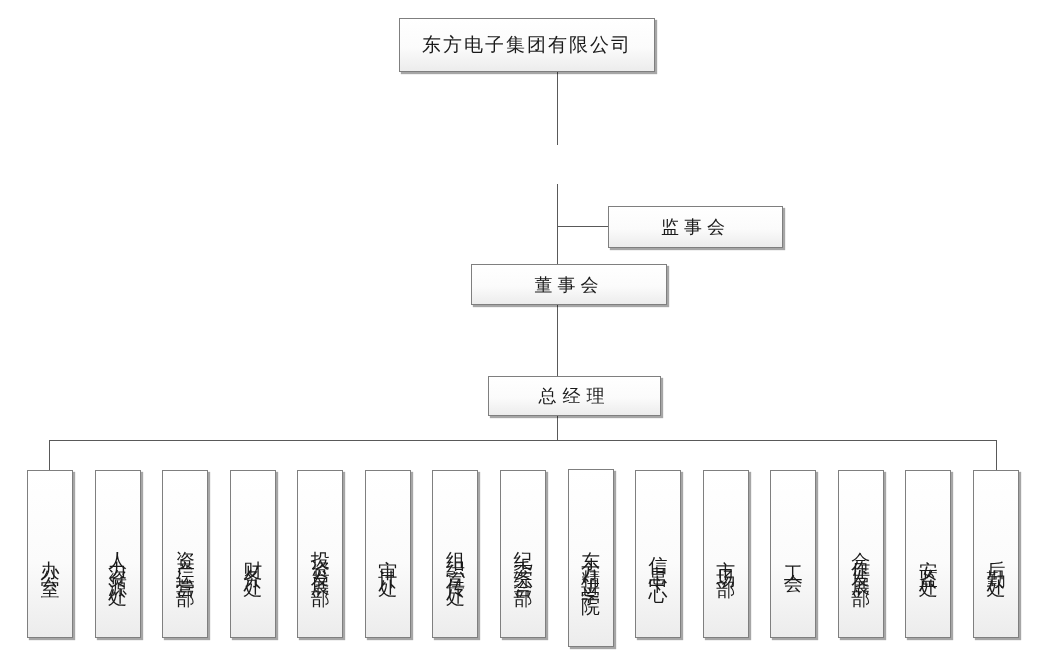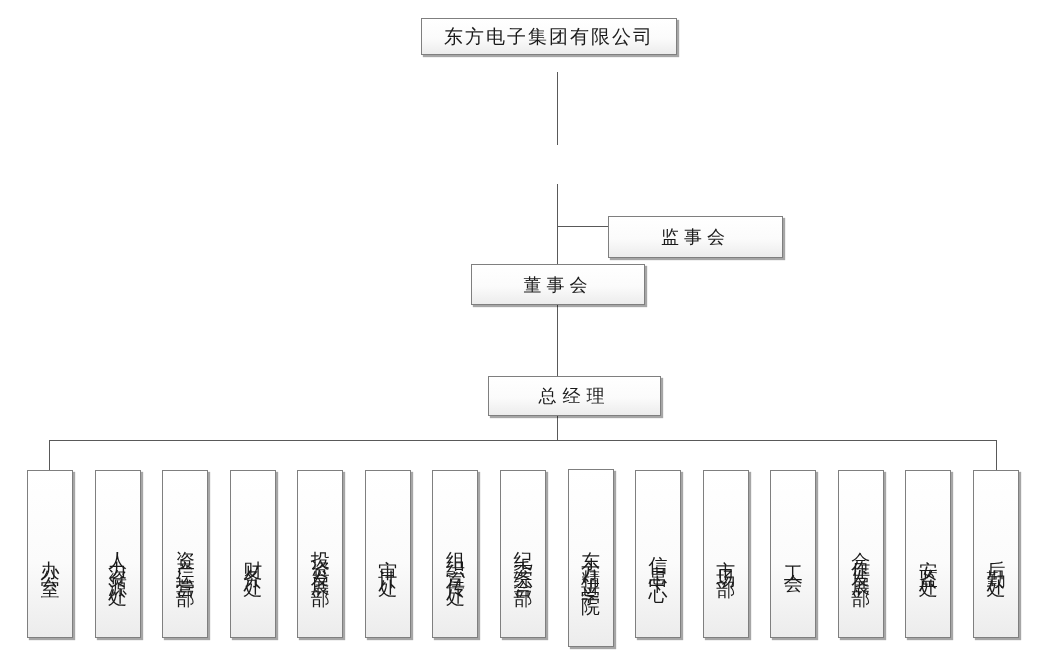--- a/index.html
+++ b/index.html
@@ -26,24 +26,24 @@
     position: absolute;
     box-sizing: border-box;
     border: 1px solid var(--border, #7f7f7f);
     background: linear-gradient(180deg, #ffffff 0%, #fbfbfb 55%, var(--fill_bottom, #ececec) 100%);
     box-shadow: 2px 2px 1px rgba(0, 0, 0, 0.35);
     display: flex;
     align-items: center;
     justify-content: center;
     white-space: nowrap;
   }
-  .company      { left: 421px; top: 18px;  width: 256px; height: 37px; font-size: 19px; letter-spacing: 2px; }
+  .company      { left: 399px; top: 18px;  width: 256px; height: 54px; font-size: 19px; letter-spacing: 2px; }
   .shareholders { left: 472px; top: 145px; width: 181px; height: 39px; font-size: 18px; letter-spacing: 4px; }
-  .supervisory  { left: 608px; top: 216px; width: 175px; height: 42px; font-size: 18px; letter-spacing: 5px; }
-  .board        { left: 471px; top: 264px; width: 174px; height: 41px; font-size: 18px; letter-spacing: 5px; }
+  .supervisory  { left: 608px; top: 206px; width: 175px; height: 42px; font-size: 18px; letter-spacing: 5px; }
+  .board        { left: 471px; top: 264px; width: 196px; height: 41px; font-size: 18px; letter-spacing: 5px; }
   .gm           { left: 472px; top: 376px; width: 173px; height: 40px; font-size: 18px; letter-spacing: 6px; margin-left: 16px; }
 
   .dept-row {
     position: absolute;
     left: 27px;
     top: 470px;
     width: 992px;
     display: flex;
     justify-content: space-between;
     align-items: flex-start;

